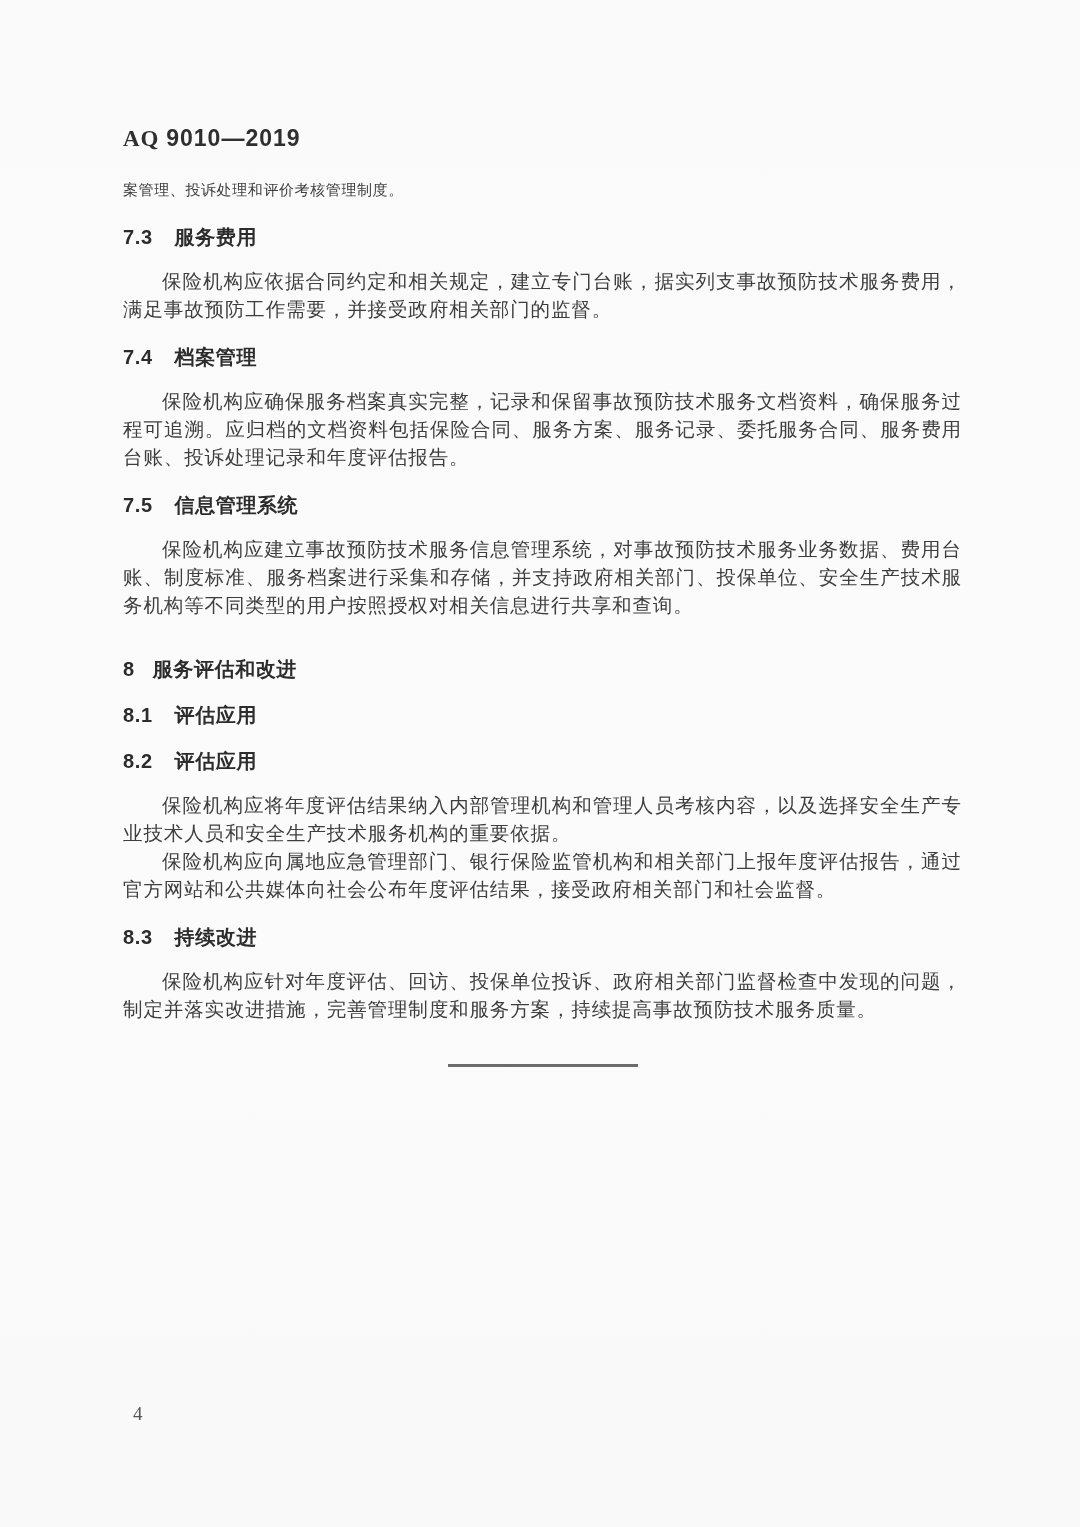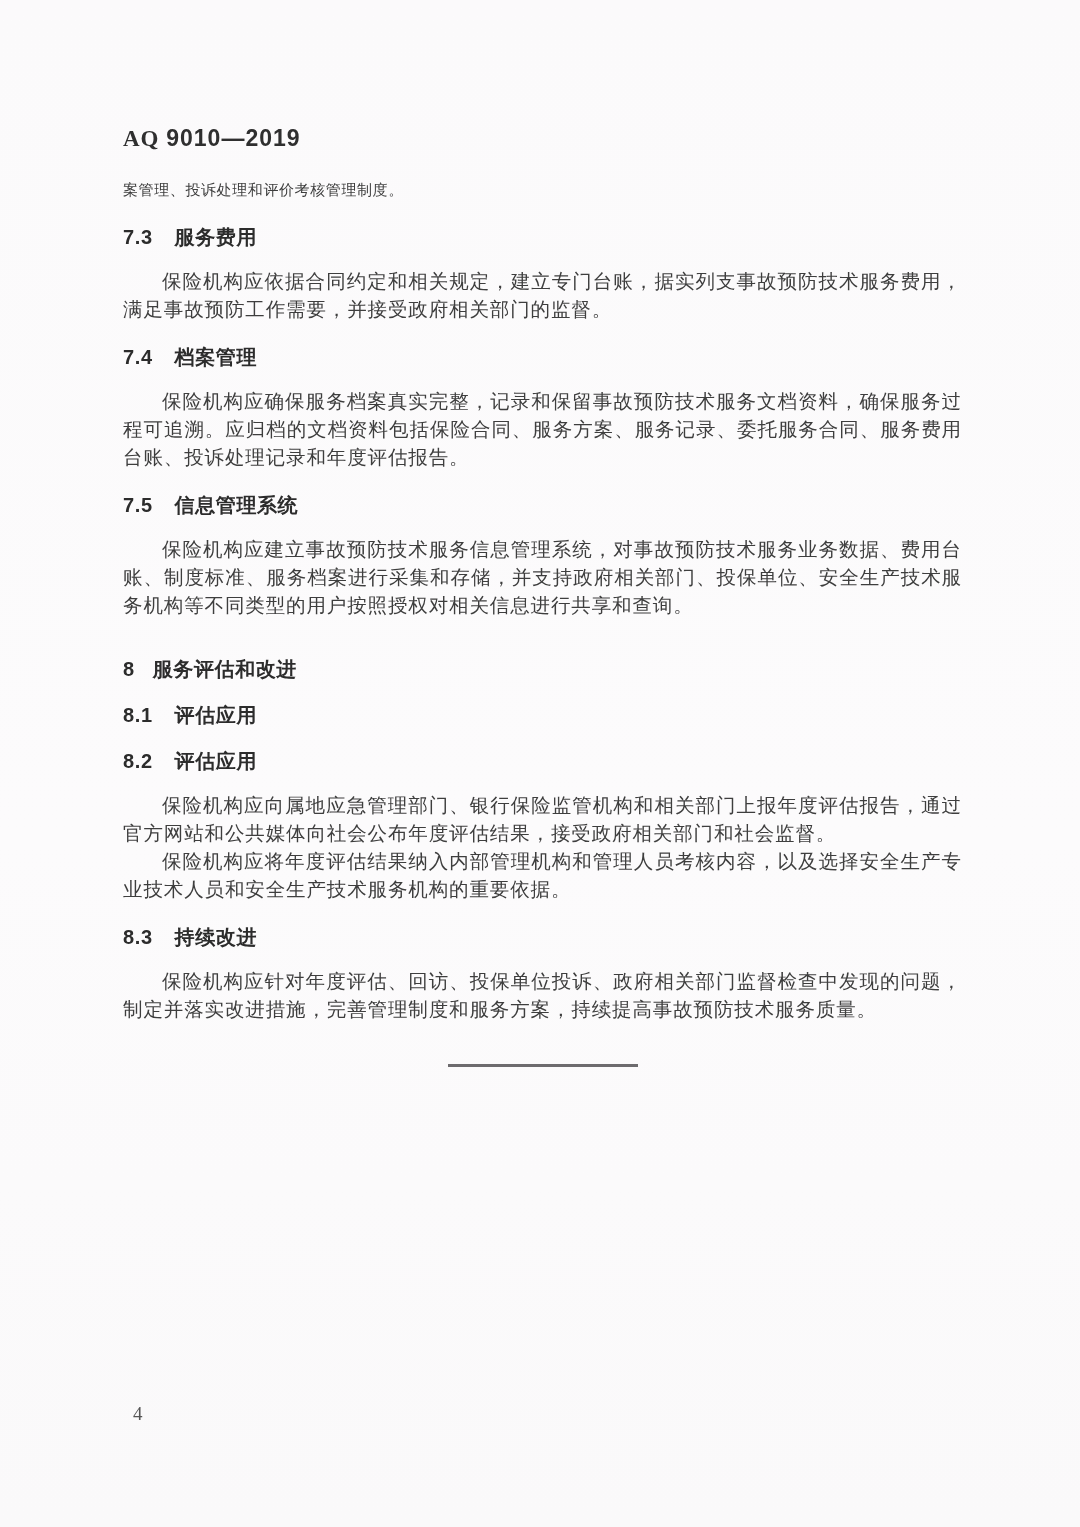--- a/index.html
+++ b/index.html
@@ -124,22 +124,22 @@
   <div class="section">
     <h3 class="sec-h">
       <span class="sec-num">8.1</span><span class="sec-title">评估应用</span>
     </h3>
   </div>
 
   <div class="section">
     <h3 class="sec-h">
       <span class="sec-num">8.2</span><span class="sec-title">评估应用</span>
     </h3>
+    <p class="body-p">保险机构应将年度评估结果纳入内部管理机构和管理人员考核内容，以及选择安全生产专业技术人员和安全生产技术服务机构的重要依据。</p>
     <p class="body-p">保险机构应向属地应急管理部门、银行保险监管机构和相关部门上报年度评估报告，通过官方网站和公共媒体向社会公布年度评估结果，接受政府相关部门和社会监督。</p>
-    <p class="body-p">保险机构应将年度评估结果纳入内部管理机构和管理人员考核内容，以及选择安全生产专业技术人员和安全生产技术服务机构的重要依据。</p>
   </div>
 
   <div class="section">
     <h3 class="sec-h">
       <span class="sec-num">8.3</span><span class="sec-title">持续改进</span>
     </h3>
     <p class="body-p">保险机构应针对年度评估、回访、投保单位投诉、政府相关部门监督检查中发现的问题，制定并落实改进措施，完善管理制度和服务方案，持续提高事故预防技术服务质量。</p>
   </div>
 
   <hr class="end-rule">

